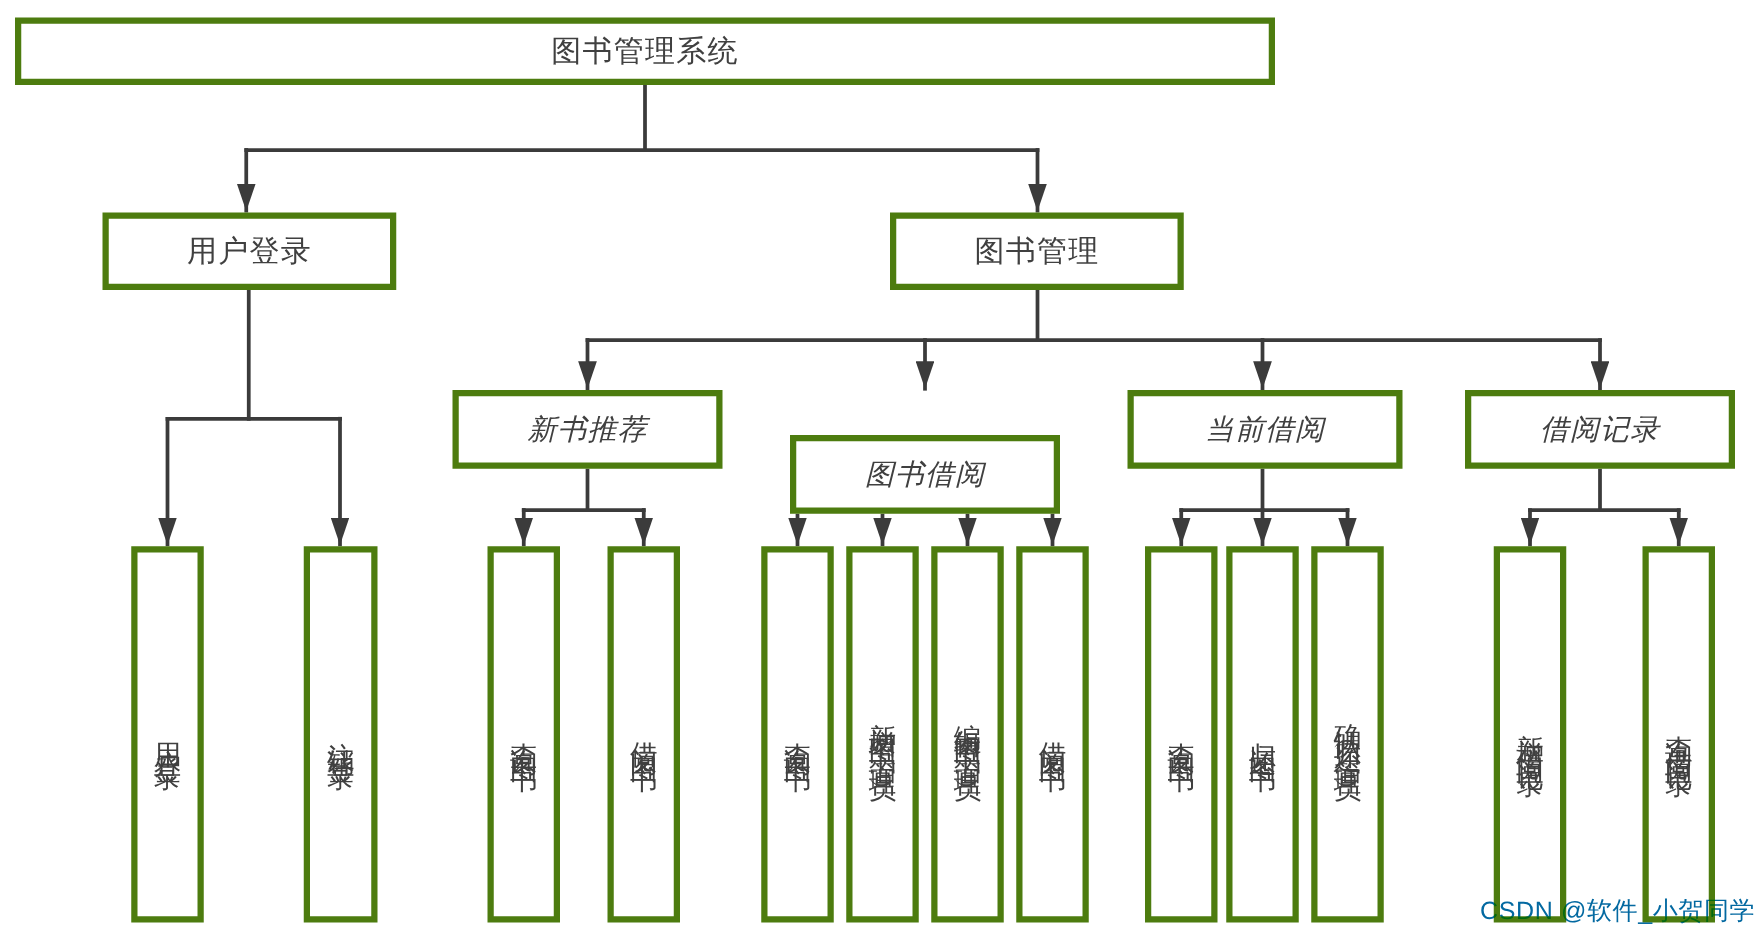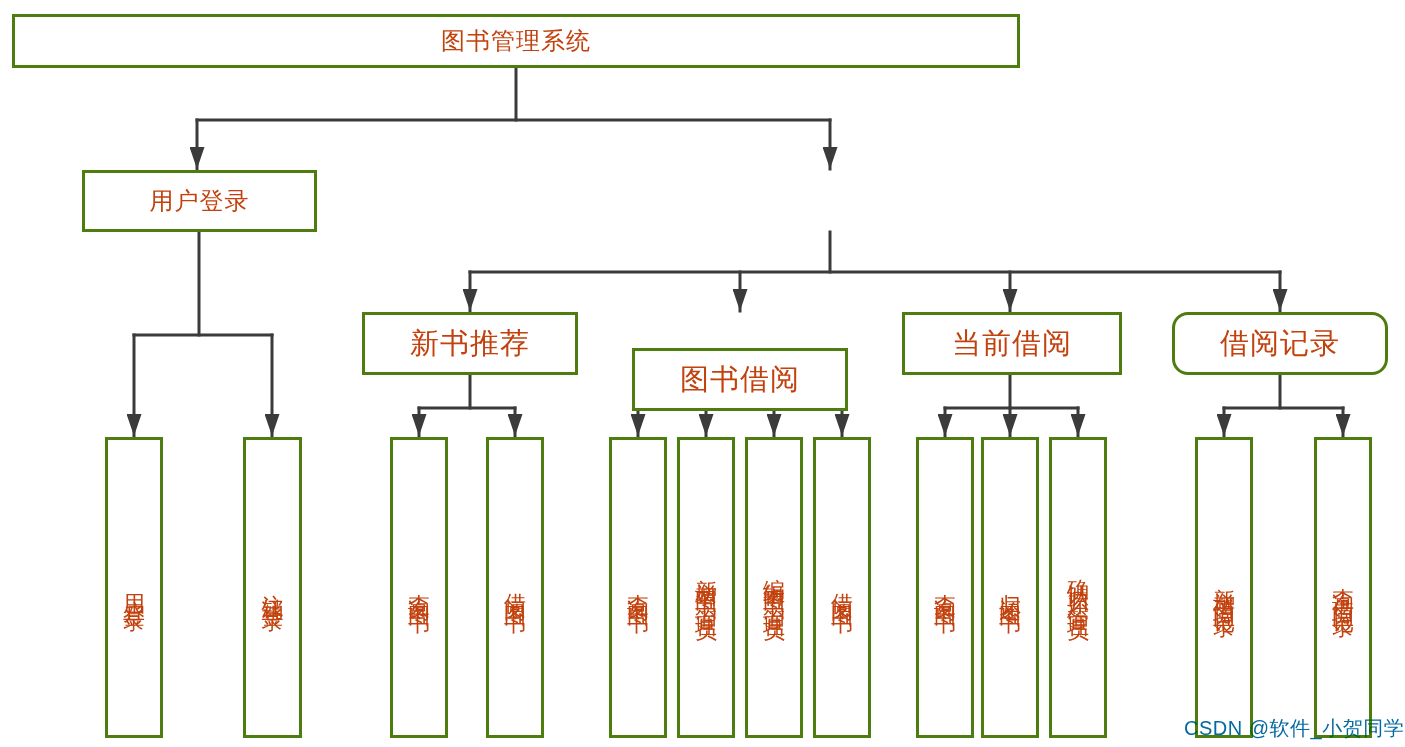--- a/index.html
+++ b/index.html
@@ -13,29 +13,29 @@
     overflow: hidden;
   }
   .connectors {
     position: absolute;
     left: 0; top: 0;
     width: 1405px; height: 747px;
     pointer-events: none;
   }
   .node {
     position: absolute;
-    border: 3px solid #4d7c0f;
+    border: 5px solid #4d7c0f;
     background: #ffffff;
     display: flex;
     align-items: center;
     justify-content: center;
-    color: #c2410c;
+    color: #404040;
   }
   .h-node { font-size: 24px; letter-spacing: 1px; white-space: nowrap; }
-  .lvl3 { font-size: 29px; }
+  .lvl3 { font-size: 23px; font-style: italic; }
   .v-node {
     writing-mode: vertical-rl;
     text-orientation: mixed;
     font-size: 22px;
     letter-spacing: 6px;
     line-height: 1;
   }
   .watermark {
     position: absolute;
     left: 1184px;
@@ -99,25 +99,26 @@
       <line x1="1280" y1="375" x2="1280" y2="408"></line>
       <line x1="1224" y1="408" x2="1343" y2="408"></line>
       <line x1="1224" y1="408" x2="1224" y2="436" marker-end="url(#arrow)"></line>
       <line x1="1343" y1="408" x2="1343" y2="436" marker-end="url(#arrow)"></line>
     </g>
   </svg>
 
   <div class="node h-node" style="left:12px; top:14px; width:1008px; height:54px;">图书管理系统</div>
 
   <div class="node h-node" style="left:82px; top:170px; width:235px; height:62px;">用户登录</div>
+  <div class="node h-node" style="left:712px; top:170px; width:235px; height:62px;">图书管理</div>
 
   <div class="node h-node lvl3" style="left:362px; top:312px; width:216px; height:63px;">新书推荐</div>
   <div class="node h-node lvl3" style="left:632px; top:312px; width:216px; height:63px;margin-top:36px;">图书借阅</div>
   <div class="node h-node lvl3" style="left:902px; top:312px; width:220px; height:63px;">当前借阅</div>
-  <div class="node h-node lvl3" style="left:1172px; top:312px; width:216px; height:63px;border-radius:16px;">借阅记录</div>
+  <div class="node h-node lvl3" style="left:1172px; top:312px; width:216px; height:63px;">借阅记录</div>
 
   <div class="node v-node" style="left:105px; top:437px; width:58px; height:301px;">用户登录</div>
   <div class="node v-node" style="left:243px; top:437px; width:59px; height:301px;">注销登录</div>
 
   <div class="node v-node" style="left:390px; top:437px; width:58px; height:301px;">查询图书</div>
   <div class="node v-node" style="left:486px; top:437px; width:58px; height:301px;">借阅图书</div>
 
   <div class="node v-node" style="left:609px; top:437px; width:58px; height:301px;">查询图书</div>
   <div class="node v-node" style="left:677px; top:437px; width:58px; height:301px;">新增图书（管理员）</div>
   <div class="node v-node" style="left:745px; top:437px; width:58px; height:301px;">编辑图书（管理员）</div>

